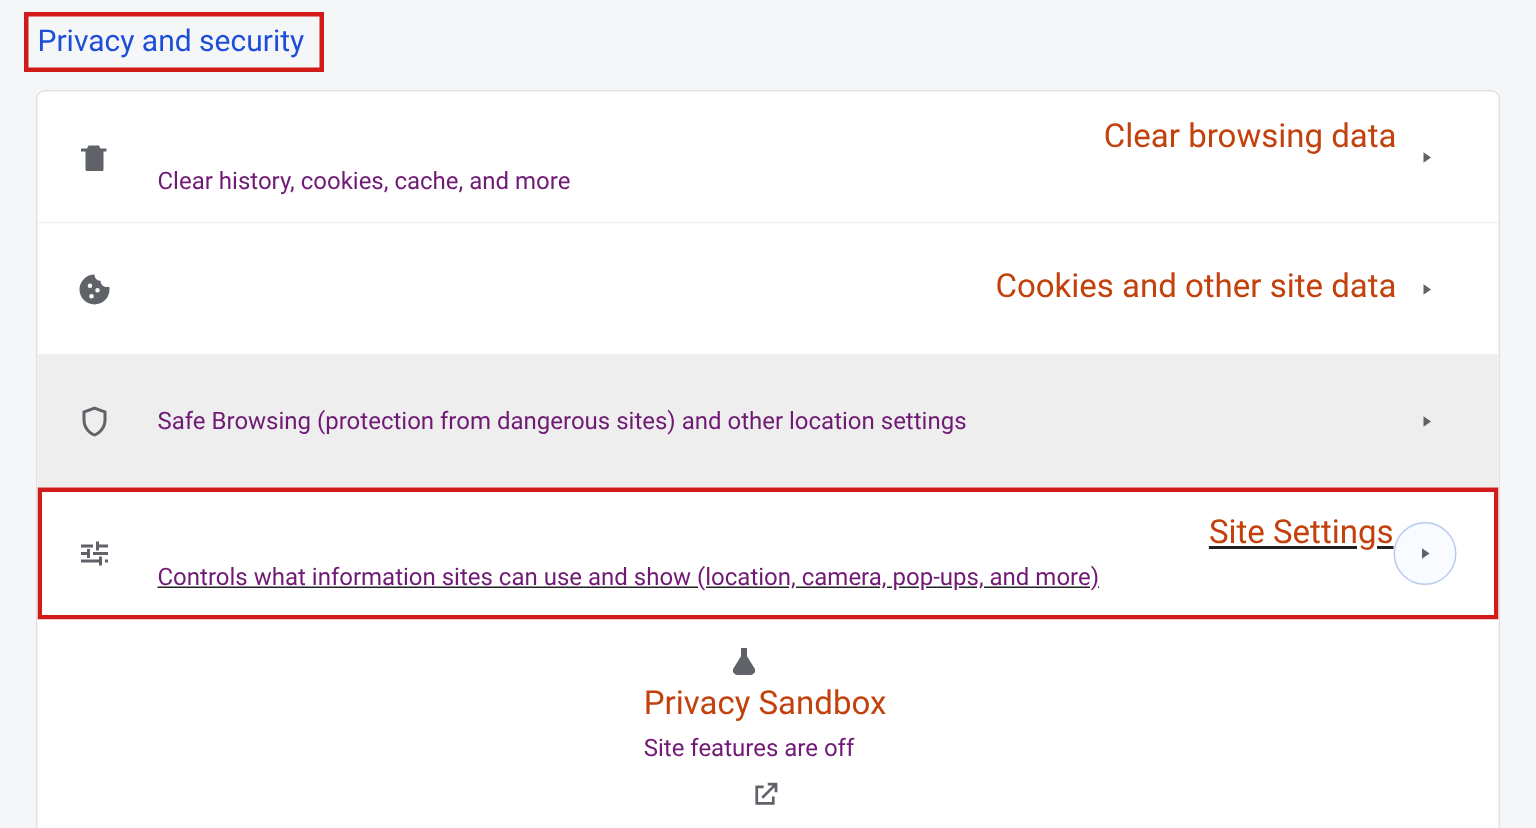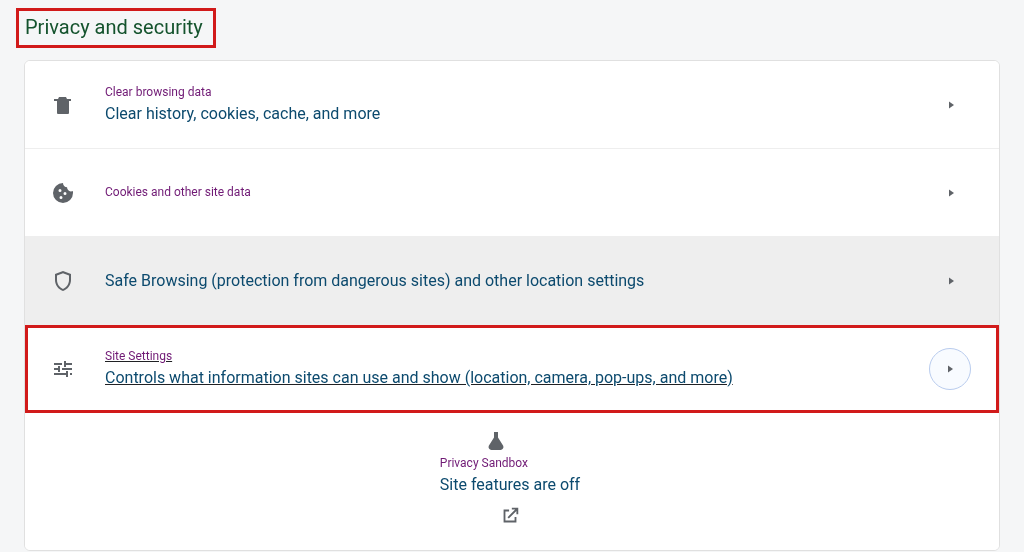--- a/index.html
+++ b/index.html
@@ -19,21 +19,21 @@
   .section-title-wrap {
     display: inline-block;
     border: 3px solid #d11a1a;
     padding: 4px 10px 6px 6px;
     margin: 0 0 12px 4px;
     background: transparent;
   }
   .section-title {
     font-size: 20px;
     font-weight: 400;
-    color: #14532d;
+    color: #1d4ed8;
   }
   .card {
     background: #fff;
     border: 1px solid #e0e0e0;
     border-radius: 6px;
     margin: 0 12px;
     overflow: hidden;
   }
   .row {
     display: flex;
@@ -58,27 +58,28 @@
     margin-right: 28px;
   }
   .row-icon svg { width: 24px; height: 24px; fill: #5f6368; }
   .row-text {
     flex: 1 1 auto;
     display: flex;
     flex-direction: column;
     justify-content: center;
   }
   .row-title {
-    font-size: 12px;
-    color: #701a75;
+    font-size: 22px;
+    color: #c2410c;
     line-height: 1.4;
+    text-align: right;
   }
   .row-desc {
     font-size: 16px;
-    color: #0c4a6e;
+    color: #701a75;
     line-height: 1.4;
     margin-top: 2px;
   }
   .row-trail {
     flex: 0 0 auto;
     width: 40px;
     height: 40px;
     display: flex;
     align-items: center;
     justify-content: center;

